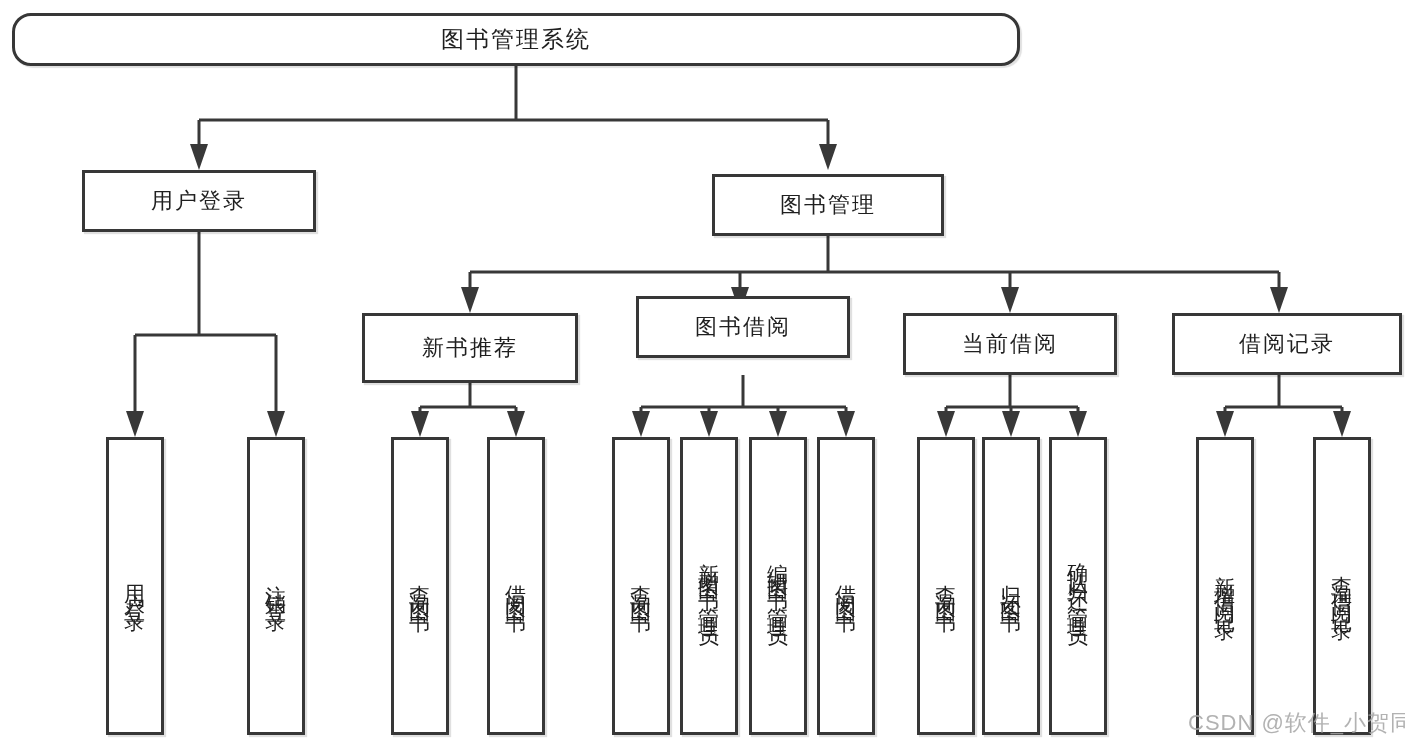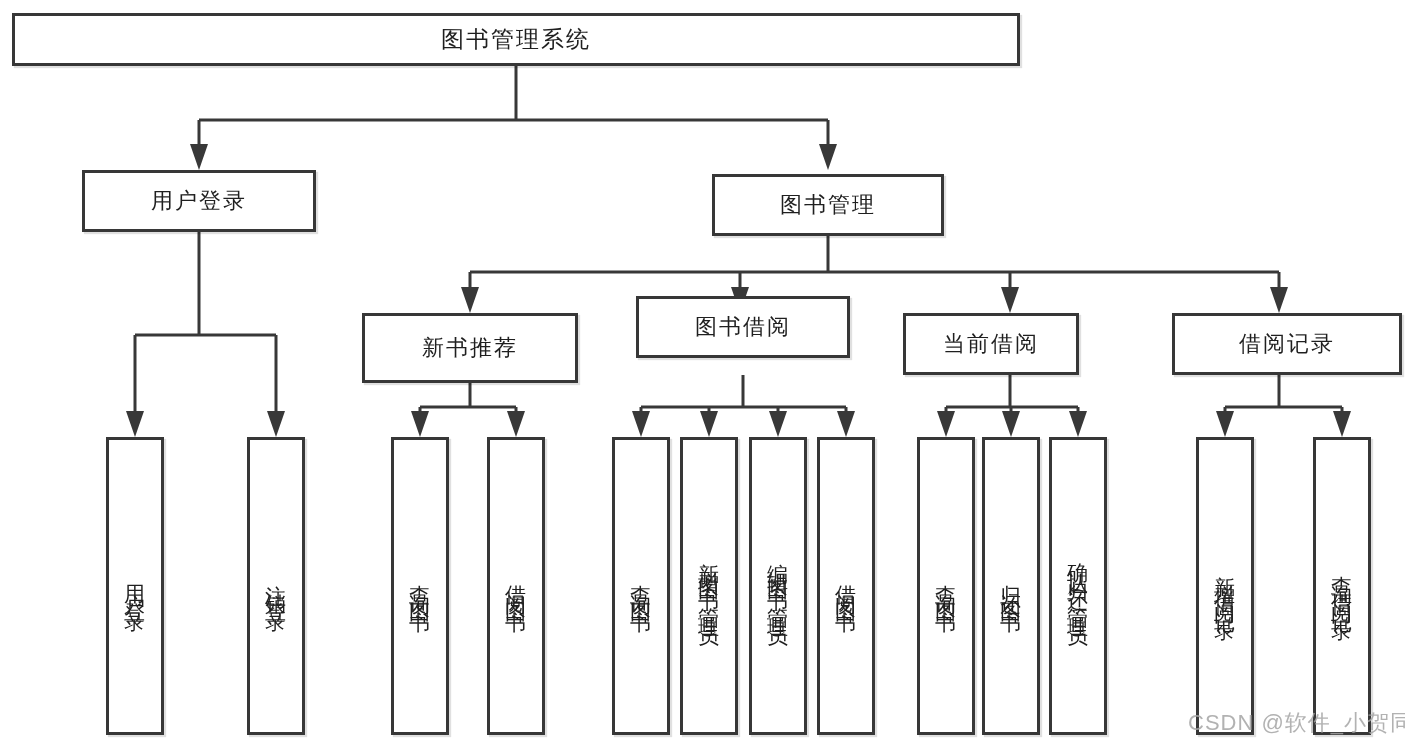--- a/index.html
+++ b/index.html
@@ -34,20 +34,21 @@
     box-shadow: 2px 2px 1px rgba(0,0,0,0.12);
   }
   .node.h {
     font-size: 22px;
     letter-spacing: 2px;
     white-space: nowrap;
   }
   .node.root {
     left: 12px; top: 13px; width: 1008px; height: 53px;
     font-size: 23px;
+    border-radius: 19px;
   }
   .node.leaf {
     top: 437px;
     width: 58px;
     height: 298px;
     writing-mode: vertical-rl;
     text-orientation: mixed;
     font-size: 21px;
     letter-spacing: 9px;
     line-height: 1;
@@ -116,21 +117,21 @@
     </g>
   </svg>
 
   <div class="node root h">图书管理系统</div>
 
   <div class="node h" style="left:82px;top:170px;width:234px;height:62px">用户登录</div>
   <div class="node h" style="left:712px;top:174px;width:232px;height:62px">图书管理</div>
 
   <div class="node h" style="left:362px;top:313px;width:216px;height:70px">新书推荐</div>
   <div class="node h" style="left:636px;top:296px;width:214px;height:62px">图书借阅</div>
-  <div class="node h" style="left:903px;top:313px;width:176px;height:62px">当前借阅</div>
+  <div class="node h" style="left:903px;top:313px;width:214px;height:62px">当前借阅</div>
   <div class="node h" style="left:1172px;top:313px;width:230px;height:62px">借阅记录</div>
 
   <div class="node leaf" style="left:106px">用户登录</div>
   <div class="node leaf" style="left:247px">注销登录</div>
 
   <div class="node leaf" style="left:391px">查询图书</div>
   <div class="node leaf" style="left:487px">借阅图书</div>
 
   <div class="node leaf" style="left:612px">查询图书</div>
   <div class="node leaf" style="left:680px">新增图书（管理员）</div>

